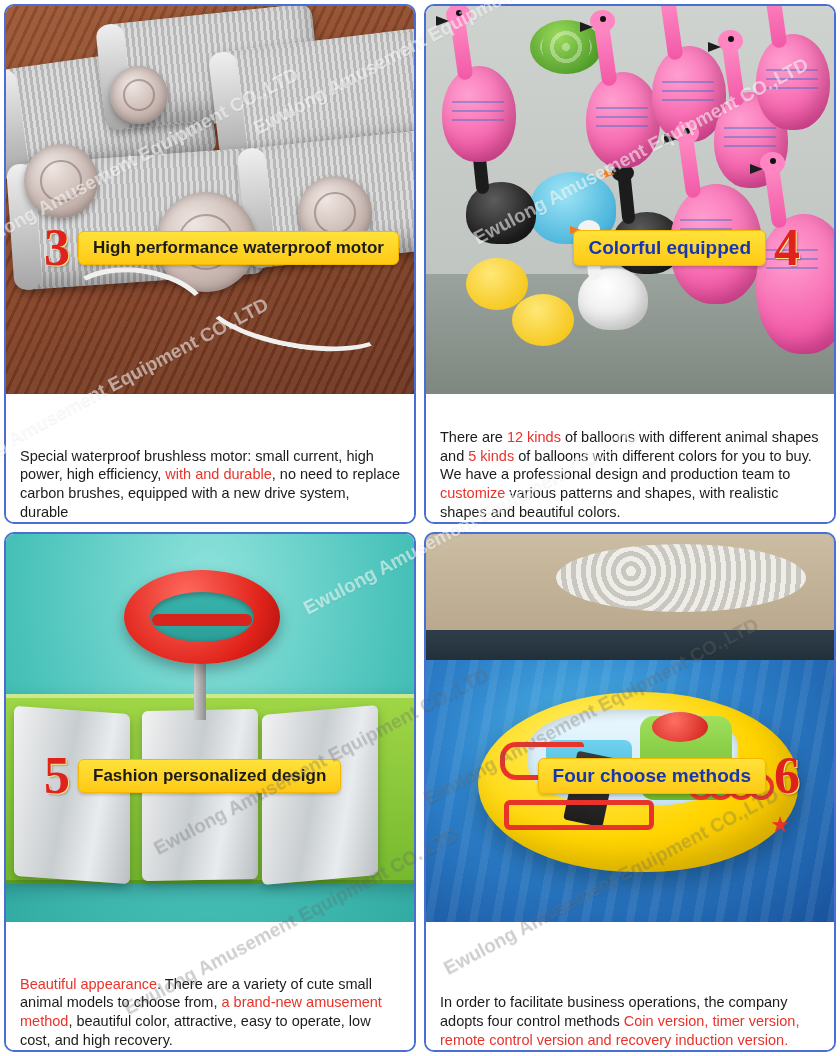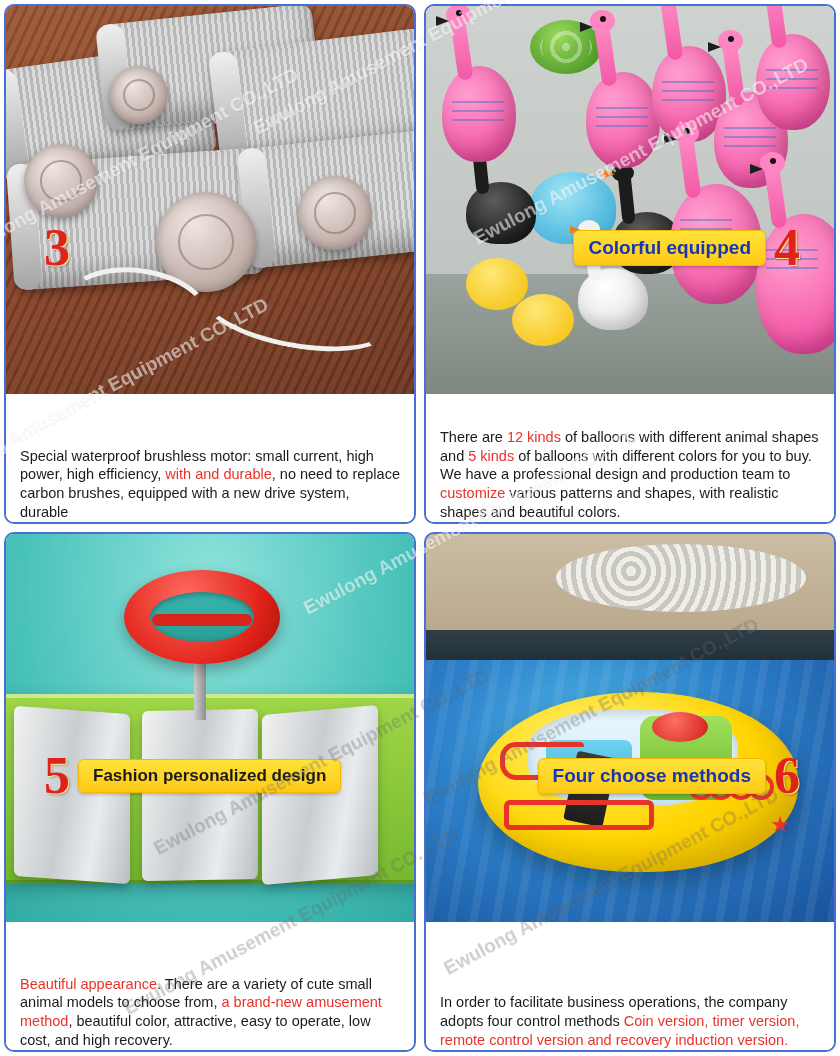--- a/index.html
+++ b/index.html
@@ -426,20 +426,23 @@
               <div class="ring"></div>
             </div>
           <div class="cap" style="left:104px; top:60px; width:58px; height:58px;">
               <div class="ring"></div>
             </div>
           <div class="wire" style="left:56px; top:262px; width:150px; height:90px; transform:rotate(8deg);"></div>
           <div class="wire" style="left:196px; top:272px; width:190px; height:70px; transform:rotate(-170deg);"></div>
 
           <div class="ribbon left">
             <span class="num">3</span>
+            <span class="pill">
+              <span class="pill-text">High performance waterproof motor</span>
+            </span>
           </div>
         </div>
         <div class="caption">
           <p><span>Special waterproof brushless motor: small current, high power, high efficiency, </span><span class="hl">with and durable</span><span>, no need to replace carbon brushes, equipped with a new drive system, durable</span></p>
         </div>
       </div>
     </div>
 
     <div class="card">
       <div class="card-inner">

